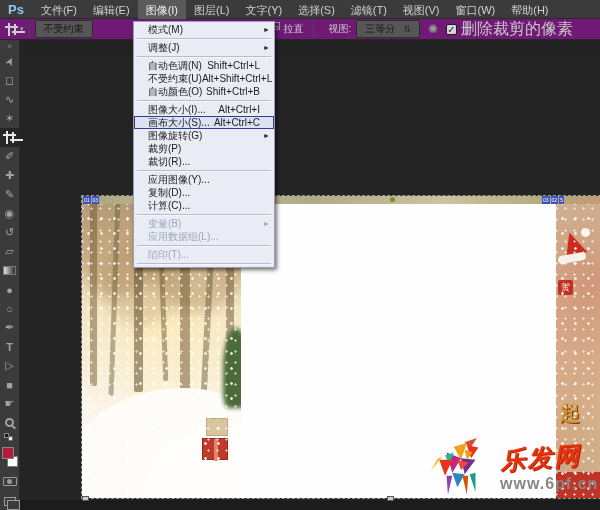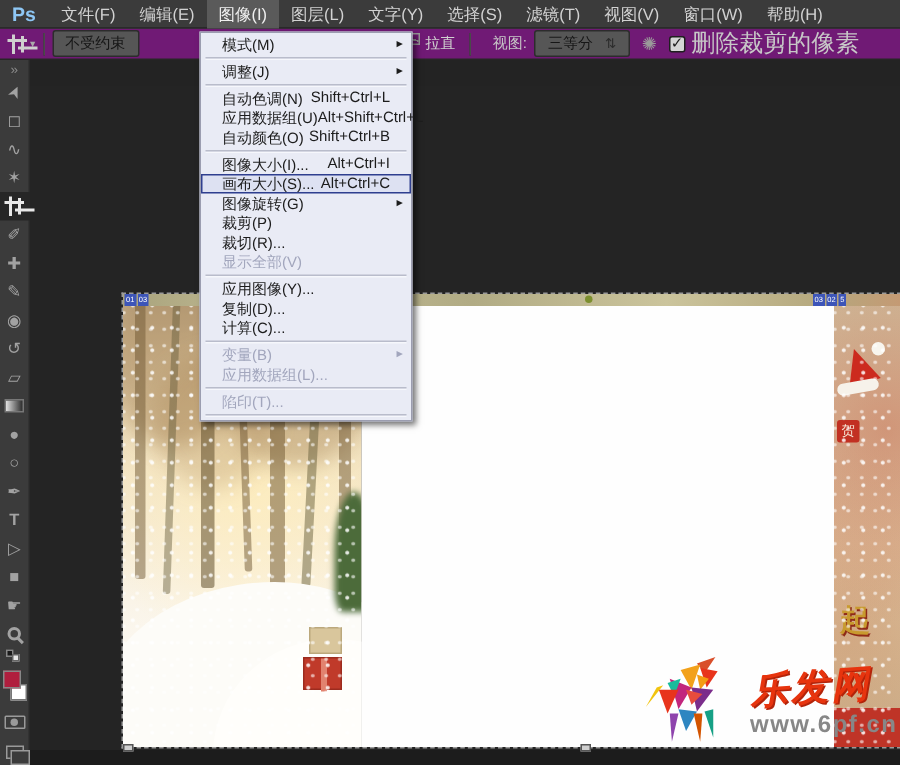--- a/index.html
+++ b/index.html
@@ -305,21 +305,21 @@
       <div class="dd-item">
         <span class="lbl">调整(J)</span>
         <span class="arr">►</span>
       </div>
       <div class="dd-sep"></div>
       <div class="dd-item">
         <span class="lbl">自动色调(N)</span>
         <span class="sc">Shift+Ctrl+L</span>
       </div>
       <div class="dd-item">
-        <span class="lbl">应用数据组(U)</span>
+        <span class="lbl">不受约束(U)</span>
         <span class="sc">Alt+Shift+Ctrl+L</span>
       </div>
       <div class="dd-item">
         <span class="lbl">自动颜色(O)</span>
         <span class="sc">Shift+Ctrl+B</span>
       </div>
       <div class="dd-sep"></div>
       <div class="dd-item">
         <span class="lbl">图像大小(I)...</span>
         <span class="sc">Alt+Ctrl+I</span>
@@ -330,23 +330,20 @@
       </div>
       <div class="dd-item">
         <span class="lbl">图像旋转(G)</span>
         <span class="arr">►</span>
       </div>
       <div class="dd-item">
         <span class="lbl">裁剪(P)</span>
       </div>
       <div class="dd-item">
         <span class="lbl">裁切(R)...</span>
-      </div>
-      <div class="dd-item disabled">
-        <span class="lbl">显示全部(V)</span>
       </div>
       <div class="dd-sep"></div>
       <div class="dd-item">
         <span class="lbl">应用图像(Y)...</span>
       </div>
       <div class="dd-item">
         <span class="lbl">复制(D)...</span>
       </div>
       <div class="dd-item">
         <span class="lbl">计算(C)...</span>

